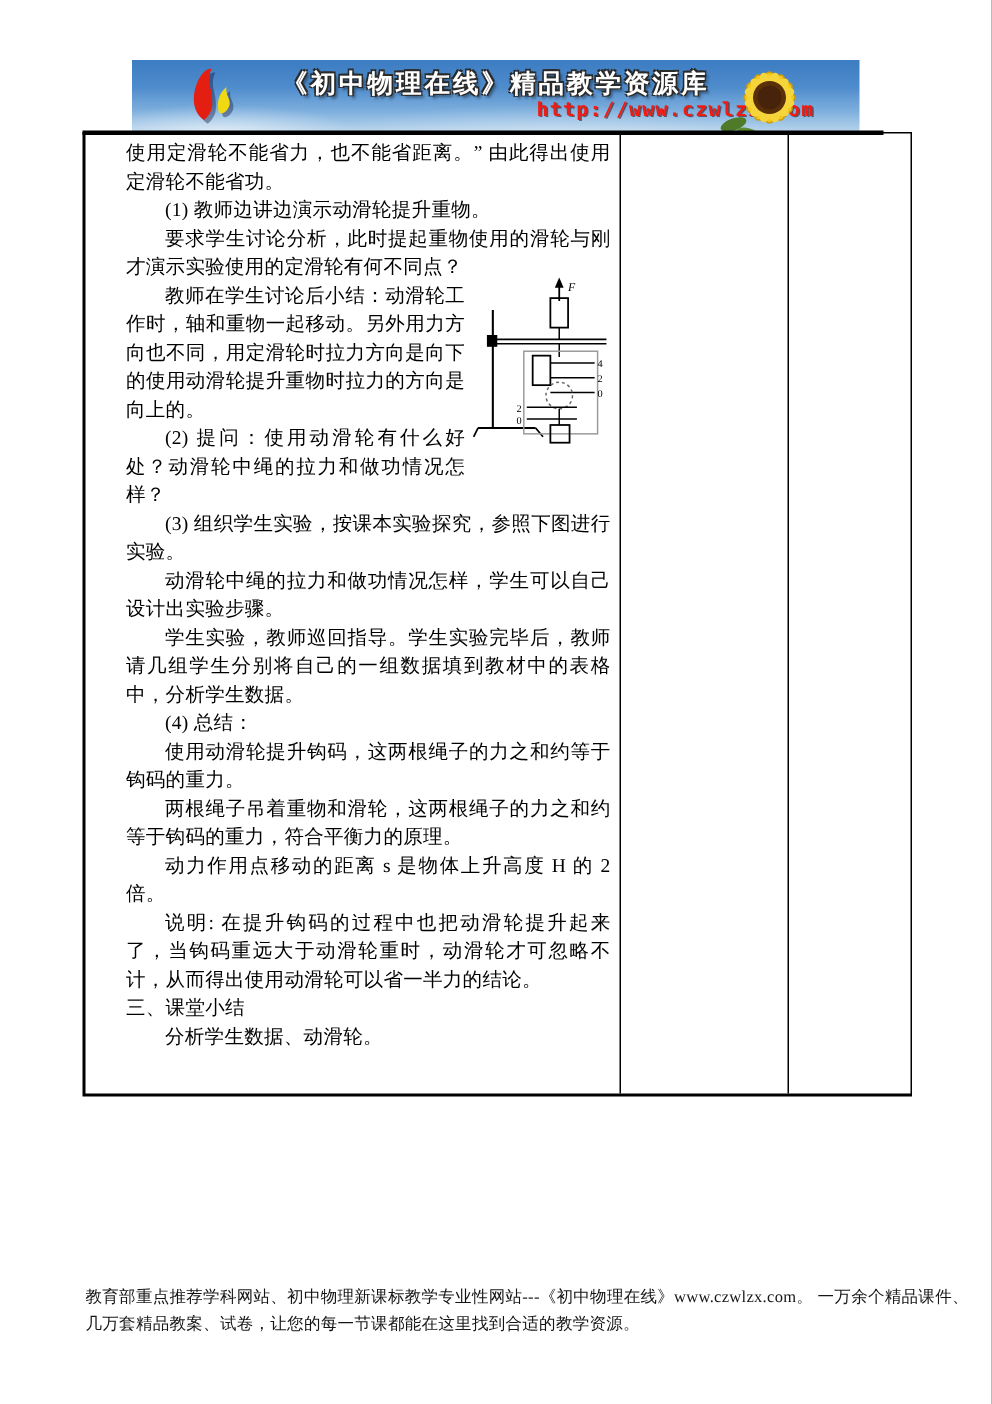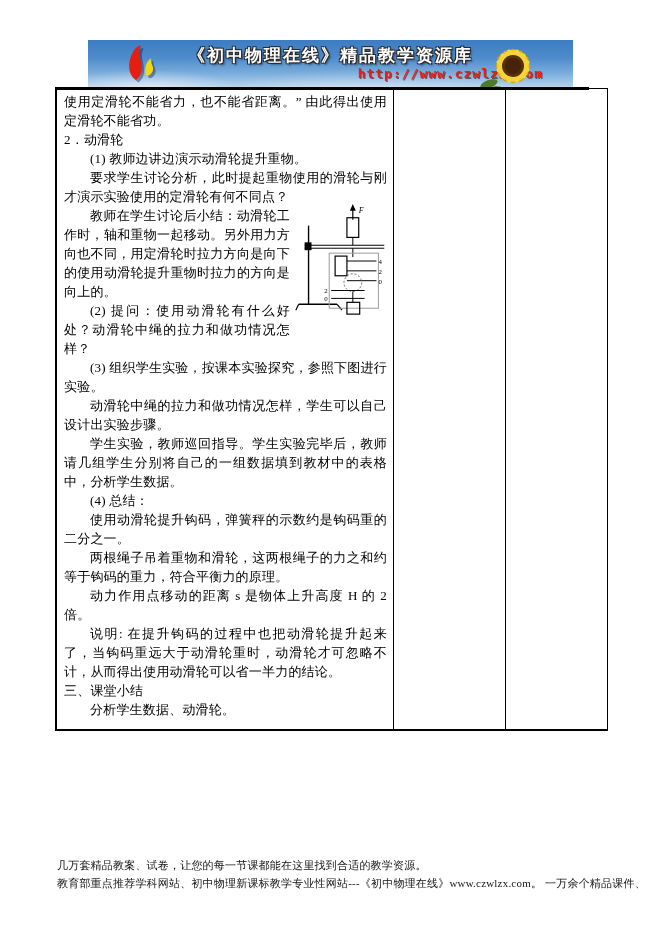--- a/index.html
+++ b/index.html
@@ -39,21 +39,21 @@
     position:absolute;left:55px;top:88px;width:553px;height:643px;
     border:1px solid #000;border-left-width:2px;border-bottom-width:2px;
     box-sizing:border-box;display:flex;
   }
   .thick-top{position:absolute;left:-2px;top:-2px;width:534px;height:3px;background:#000;}
   .col{box-sizing:border-box;height:100%;}
   .col1{width:336px;padding:3px 6px 0 7px;}
   .col2{width:112px;border-left:1.5px solid #000;}
   .col3{flex:1;border-left:1.5px solid #000;}
 
-  .doc-text{font-size:13px;line-height:19px;color:#000;}
+  .doc-text{font-size:13px;line-height:19px;color:#000;margin-left:20px;}
   .doc-text p{margin:0;text-indent:2em;letter-spacing:.2px;text-align:justify;}
   .doc-text p.noindent{text-indent:0;}
   .doc-text p.bold{font-weight:normal;}
 
   
   .diagram{
     float:right;width:94px;height:120px;
     margin:-4px -2px 2px 5px;
   }
   .diagram svg{display:block;}
@@ -104,21 +104,20 @@
         </g>
       </svg>
     </div>
   </div>
 
   <div class="sheet">
     <div class="thick-top"></div>
 
     <div class="col col1 doc-text">
       <p class="noindent">使用定滑轮不能省力，也不能省距离。”  由此得出使用定滑轮不能省功。</p>
-      <p class="noindent">2．动滑轮</p>
       <p>(1) 教师边讲边演示动滑轮提升重物。</p>
       <p>要求学生讨论分析，此时提起重物使用的滑轮与刚才演示实验使用的定滑轮有何不同点？</p>
 
       <div class="diagram">
         <svg width="94" height="120" viewBox="0 0 94 122">
 
           <line x1="13" y1="24" x2="13" y2="104" stroke="#000" stroke-width="1.4"></line>
           <line x1="3" y1="104" x2="42" y2="104" stroke="#000" stroke-width="1.4"></line>
           <line x1="3" y1="104" x2="0" y2="110" stroke="#000" stroke-width="1.2"></line>
           <line x1="42" y1="104" x2="47" y2="110" stroke="#000" stroke-width="1.2"></line>
@@ -156,30 +155,30 @@
           <rect x="52" y="102" width="13" height="12" fill="none" stroke="#000" stroke-width="1.2"></rect>
         </svg>
       </div>
 
       <p>教师在学生讨论后小结：动滑轮工作时，轴和重物一起移动。另外用力方向也不同，用定滑轮时拉力方向是向下的使用动滑轮提升重物时拉力的方向是向上的。</p>
       <p>(2) 提问：使用动滑轮有什么好处？动滑轮中绳的拉力和做功情况怎样？</p>
       <p>(3) 组织学生实验，按课本实验探究，参照下图进行实验。</p>
       <p>动滑轮中绳的拉力和做功情况怎样，学生可以自己设计出实验步骤。</p>
       <p>学生实验，教师巡回指导。学生实验完毕后，教师请几组学生分别将自己的一组数据填到教材中的表格中，分析学生数据。</p>
       <p>(4) 总结：</p>
-      <p>使用动滑轮提升钩码，弹簧秤的示数约是钩码重的二分之一。</p>
+      <p>使用动滑轮提升钩码，这两根绳子的力之和约等于钩码的重力。</p>
       <p>两根绳子吊着重物和滑轮，这两根绳子的力之和约等于钩码的重力，符合平衡力的原理。</p>
       <p>动力作用点移动的距离 s 是物体上升高度 H 的 2 倍。</p>
       <p>说明: 在提升钩码的过程中也把动滑轮提升起来了，当钩码重远大于动滑轮重时，动滑轮才可忽略不计，从而得出使用动滑轮可以省一半力的结论。</p>
       <p class="noindent bold">三、课堂小结</p>
       <p>分析学生数据、动滑轮。</p>
     </div>
 
     <div class="col col2"></div>
     <div class="col col3"></div>
   </div>
 
   <div class="footer">
+    <div class="fl">教育部重点推荐学科网站、初中物理新课标教学专业性网站---《初中物理在线》www.czwlzx.com。 一万余个精品课件、</div>
     <div class="fl">几万套精品教案、试卷，让您的每一节课都能在这里找到合适的教学资源。</div>
-    <div class="fl">教育部重点推荐学科网站、初中物理新课标教学专业性网站---《初中物理在线》www.czwlzx.com。 一万余个精品课件、</div>
   </div>
 
 </div>
 
 </body></html>

